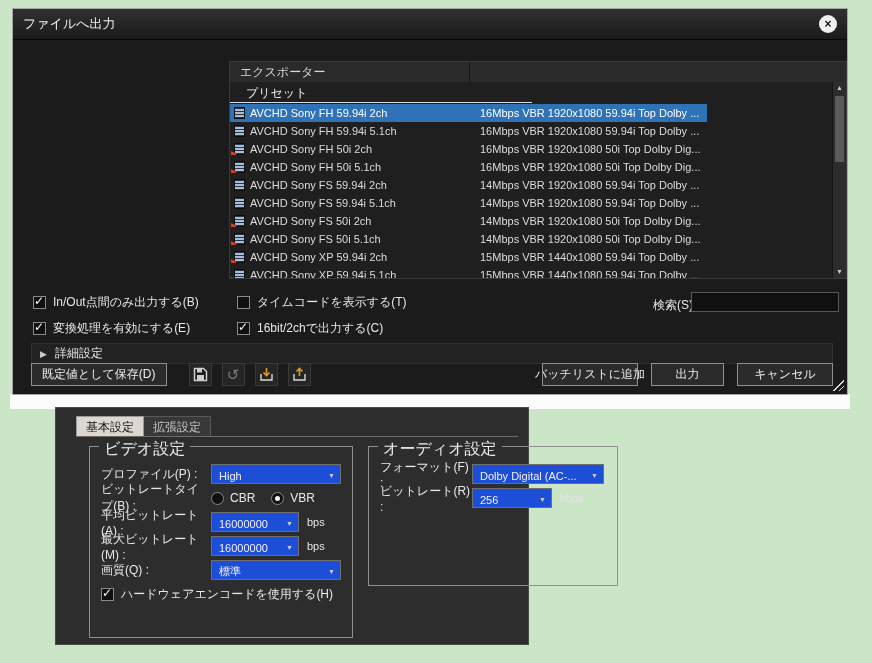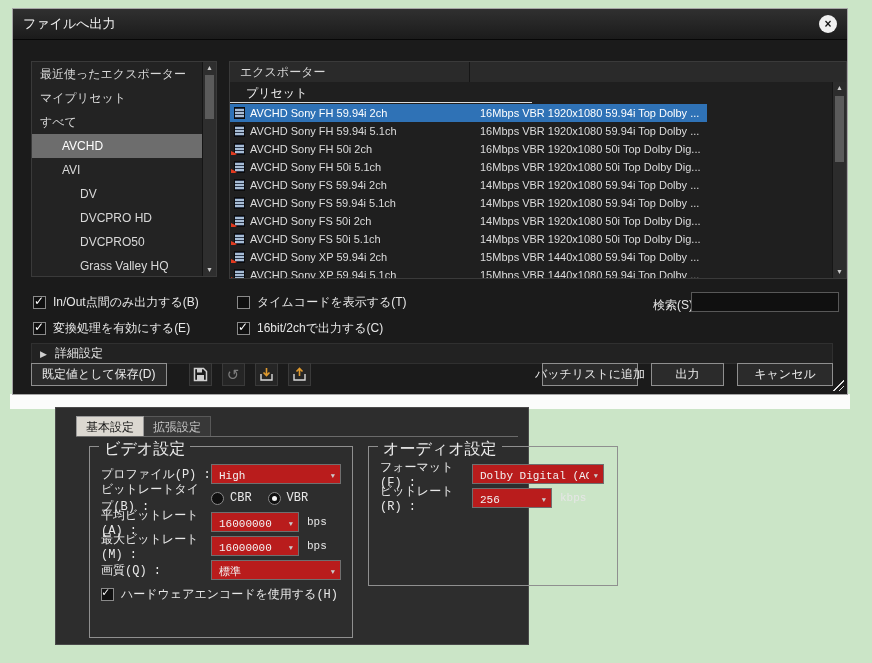--- a/index.html
+++ b/index.html
@@ -14,24 +14,24 @@
   .tabs{position:absolute;left:20px;top:8px;display:flex;z-index:3;}
   .tab{height:20px;line-height:20px;padding:0 9px;font-size:12px;box-sizing:border-box;}
   .tab.active{background:#dcd8d1;color:#141414;border:1px solid #9a9a9a;border-bottom:none;}
   .tab.inactive{background:#383838;color:#c6c6c6;border:1px solid #585858;border-left:none;border-bottom:none;}
   .tabline{position:absolute;left:20px;right:10px;top:28px;border-top:1px solid #6a6a6a;}
   .group{position:absolute;border:1px solid #8f8f8f;box-sizing:border-box;}
   .group.video{left:33px;top:38px;width:264px;height:192px;}
   .group.audio{left:312px;top:38px;width:250px;height:140px;}
   .gtitle{position:absolute;top:-8px;left:9px;background:#2d2d2d;padding:0 5px;font-size:16px;color:#ececec;}
   .gbody{padding:15px 0 0 11px;}
-  .grow{display:flex;align-items:center;height:24px;font-size:12px;color:#e8e8e8;font-family:Liberation Mono, monospace;}
+  .grow{display:flex;align-items:center;height:24px;font-size:12px;color:#e8e8e8;}
   .glabel{width:110px;flex:none;font-size:12px;color:#e8e8e8;}
   .glabel.aud{width:92px;}
-  .dd{display:inline-flex;align-items:center;justify-content:space-between;box-sizing:border-box;height:20px;padding:3px 5px 0 7px;background:#b91c1c;border:1px solid #6f6f6f;color:#f2f2f2;font-size:11px;text-align:center;}
+  .dd{display:inline-flex;align-items:center;justify-content:space-between;box-sizing:border-box;height:20px;padding:3px 5px 0 7px;background:#1d4ed8;border:1px solid #6f6f6f;color:#f2f2f2;font-size:11px;text-align:center;}
   .dd .val{overflow:hidden;white-space:nowrap;}
   .dd .arr{font-size:7px;color:#cccccc;margin-left:5px;flex:none;}
   .w130{width:130px;} .w88{width:88px;} .w132{width:132px;} .w80{width:80px;}
   .unit{margin-left:8px;font-size:11px;color:#e6e6e6;}
   .radio{width:13px;height:13px;border-radius:50%;background:#101010;border:1px solid #8a8a8a;position:relative;box-sizing:border-box;flex:none;}
   .radio.on::after{content:"";position:absolute;left:3px;top:3px;width:5px;height:5px;border-radius:50%;background:#f4f4f4;}
   .rlabel{margin:0 16px 0 6px;}
   .cb{width:13px;height:13px;background:#101010;border:1px solid #8a8a8a;position:relative;box-sizing:border-box;flex:none;}
   .cb .mark{position:absolute;left:0px;top:-3px;color:#ffffff;font-size:12px;font-weight:bold;line-height:14px;}
 
@@ -169,36 +169,20 @@
   </div>
 
   <div class="dialog">
     <div class="titlebar">
       <span>ファイルへ出力</span>
       <span class="closebtn">
         <span>×</span>
       </span>
     </div>
 
-    <div class="sidebar">
-      <div class="sitem i0">最近使ったエクスポーター</div>
-      <div class="sitem i0">マイプリセット</div>
-      <div class="sitem i0">すべて</div>
-      <div class="sitem i1 selected">AVCHD</div>
-      <div class="sitem i1">AVI</div>
-      <div class="sitem i2">DV</div>
-      <div class="sitem i2">DVCPRO HD</div>
-      <div class="sitem i2">DVCPRO50</div>
-      <div class="sitem i2">Grass Valley HQ</div>
-      <div class="vscroll">
-        <span class="sarr">▲</span>
-        <div class="sthumb"></div>
-        <span class="sarr dn">▼</span>
-      </div>
-    </div>
 
     <div class="tablewrap">
       <div class="thead">
         <span class="hc1">エクスポーター</span>
         <span class="hc3"></span>
       </div>
       <div class="presetrow">
         <span class="presetlabel">プリセット</span>
         <span class="presetline"></span>
       </div>

